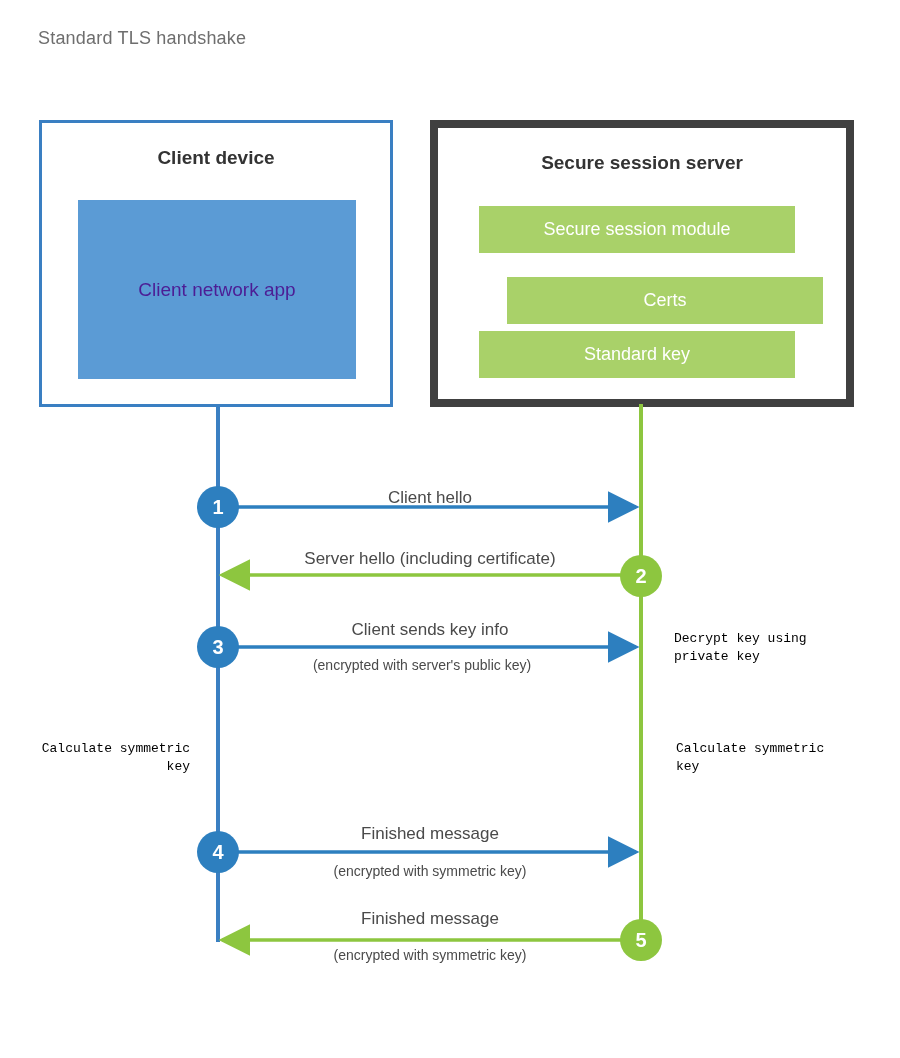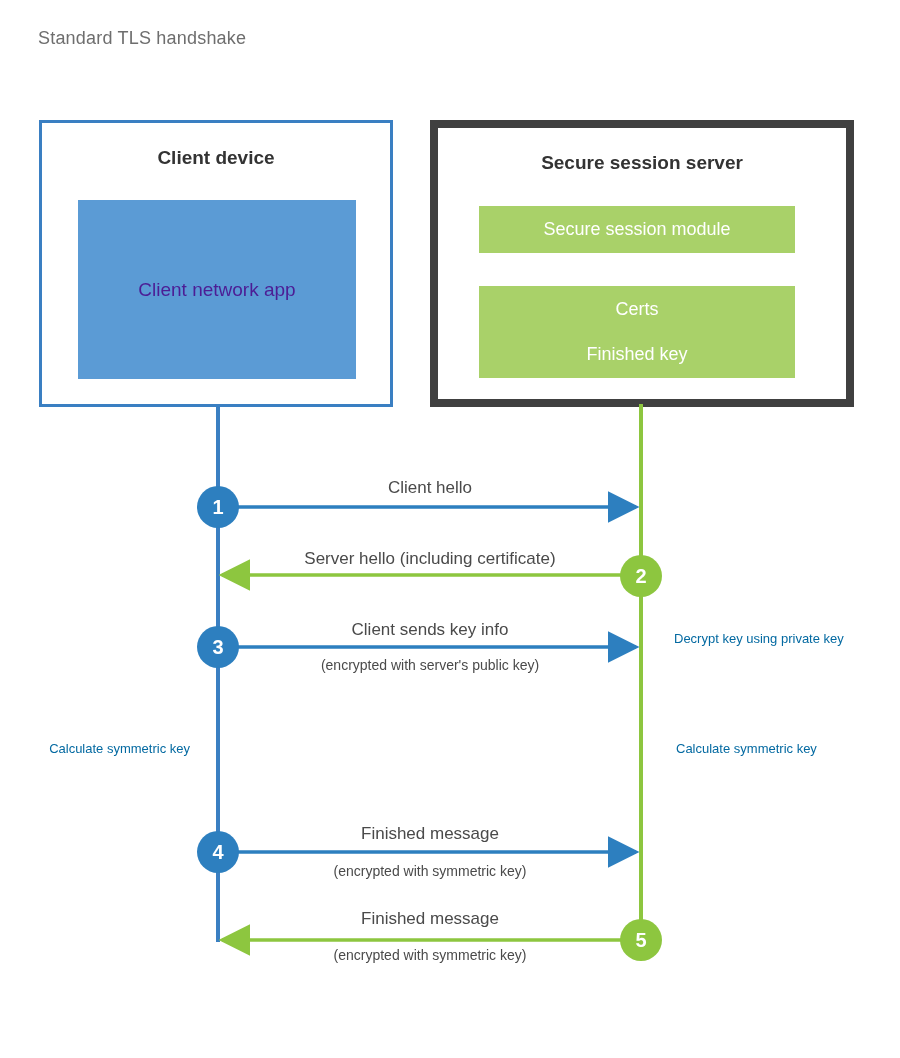--- a/index.html
+++ b/index.html
@@ -91,21 +91,21 @@
     background: #a9d169;
     color: #ffffff;
     font-size: 18px;
     display: flex;
     align-items: center;
     justify-content: center;
     text-align: center;
     white-space: nowrap;
   }
   .server-bar-0 { top: 78px; }
-  .server-bar-1 { top: 158px; }
+  .server-bar-1 { top: 149px; margin-left: 28px; }
   .server-bar-2 { top: 203px; }
 
   
   .lifeline {
     position: absolute;
     width: 4px;
   }
   .lifeline-client {
     left: 216px;
     top: 404px;
@@ -155,43 +155,44 @@
   .msg-sub {
     position: absolute;
     font-size: 14px;
     color: #4a4a4a;
     white-space: nowrap;
     text-align: center;
   }
   .side-note {
     position: absolute;
     font-size: 13px;
-    color: #0369a1;
+    color: #000000;
     line-height: 1.35;
+    font-family: Liberation Mono, monospace;
   }
   .side-note.right-align { text-align: right; }
   .side-note.left-align { text-align: left; }
 </style>
 </head>
 <body>
 
 <div id="diagram-root">
 
   <div class="page-title">Standard TLS handshake</div>
 
   <div class="panel panel-client">
     <div class="panel-title">Client device</div>
     <div class="client-app">Client network app</div>
   </div>
 
   <div class="panel panel-server">
     <div class="panel-title">Secure session server</div>
     <div class="server-bar server-bar-0">Secure session module</div>
     <div class="server-bar server-bar-1">Certs</div>
-    <div class="server-bar server-bar-2">Finished key</div>
+    <div class="server-bar server-bar-2">Standard key</div>
   </div>
 
   <div class="lifeline lifeline-client"></div>
   <div class="lifeline lifeline-server"></div>
 
   <svg class="arrow-layer" viewBox="0 0 900 1058" width="900" height="1058" xmlns="http://www.w3.org/2000/svg">
     <defs>
       <marker id="arrowblue" markerWidth="9" markerHeight="9" refX="8" refY="4.5" orient="auto" markerUnits="strokeWidth">
         <path d="M0,0 L9,4.5 L0,9 z" fill="#2d7fbf"></path>
       </marker>
@@ -210,26 +211,26 @@
 
     <line x1="641" y1="940" x2="222" y2="940" stroke="#8dc63f" stroke-width="3.5" marker-end="url(#arrowgreen)"></line>
   </svg>
 
   <div class="step-circle step-blue" style="left:197px; top:486px;">1</div>
   <div class="step-circle step-green" style="left:620px; top:555px;">2</div>
   <div class="step-circle step-blue" style="left:197px; top:626px;">3</div>
   <div class="step-circle step-blue" style="left:197px; top:831px;">4</div>
   <div class="step-circle step-green" style="left:620px; top:919px;">5</div>
 
-  <div class="msg-label" style="left:230px; top:478px; width:400px;">Client hello</div>
+  <div class="msg-label" style="left:230px; top:488px; width:400px;">Client hello</div>
 
   <div class="msg-label" style="left:230px; top:620px; width:400px;">Client sends key info</div>
 
   <div class="msg-label" style="left:230px; top:549px; width:400px;">Server hello (including certificate)</div>
-  <div class="msg-sub" style="left:230px; top:657px; width:400px;">(encrypted with server's public key)</div>
+  <div class="msg-sub" style="left:222px; top:657px; width:400px;">(encrypted with server's public key)</div>
 
   <div class="msg-label" style="left:230px; top:824px; width:400px;">Finished message</div>
   <div class="msg-sub" style="left:230px; top:863px; width:400px;">(encrypted with symmetric key)</div>
 
   <div class="msg-label" style="left:230px; top:909px; width:400px;">Finished message</div>
   <div class="msg-sub" style="left:230px; top:947px; width:400px;">(encrypted with symmetric key)</div>
 
   <div class="side-note left-align" style="left:674px; top:630px; width:170px;">Decrypt key using private key</div>
 
   <div class="side-note right-align" style="left:30px; top:740px; width:160px;">Calculate symmetric key</div>

